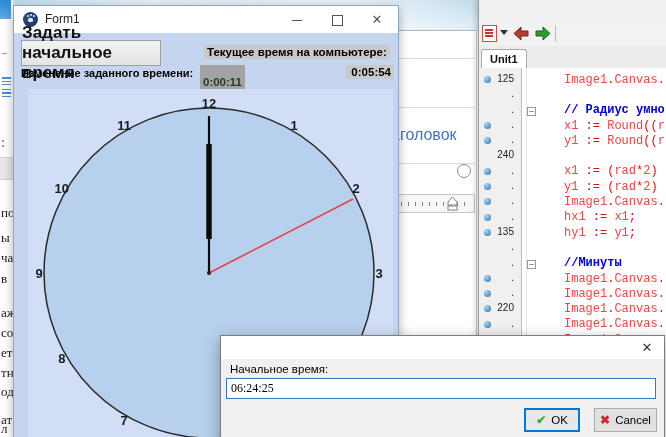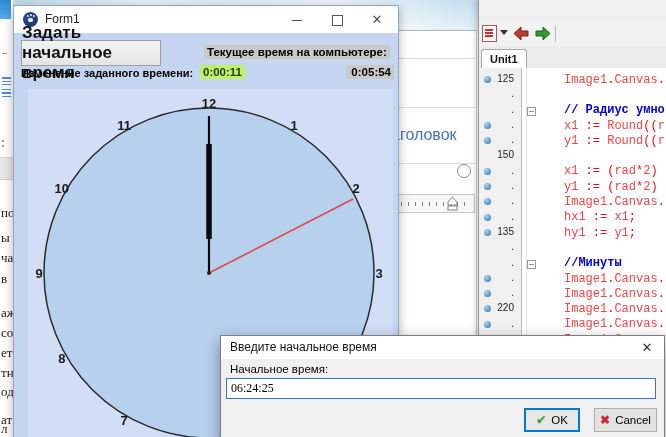--- a/index.html
+++ b/index.html
@@ -85,22 +85,22 @@
   .btn-min i{display:inline-block;width:10px;height:1px;background:#555;vertical-align:middle;}
   .btn-max i{display:inline-block;width:9px;height:9px;border:1px solid #555;vertical-align:middle;}
   .btn-close{font-size:13px;}
   #form1 .client{position:absolute;left:0;top:27px;width:382px;height:404px;background:#c6d5ef;}
   .setbtn{position:absolute;left:7px;top:7px;width:138px;height:24px;background:linear-gradient(#f3f3f3,#e4e4e4);
           border:1px solid #a0a0a0;font-size:17px;font-weight:700;color:#111;
           display:flex;align-items:center;justify-content:center;}
   .lbl-gray{position:absolute;background:#c9c9c9;color:#000;font-size:11.5px;font-weight:700;
             padding:1px 3px;white-space:nowrap;}
   .lbl-plain{position:absolute;color:#000;font-size:11px;font-weight:700;white-space:nowrap;}
-  .lbl-green{position:absolute;background:#bef264;color:#2a3a22;font-size:11.5px;font-weight:700;
-             padding:1px 3px;white-space:nowrap;}
+  .lbl-green{position:absolute;background:#a3a3a3;color:#2a3a22;font-size:11.5px;font-weight:700;
+             padding:11px 3px;white-space:nowrap;}
   #clockcanvas{position:absolute;left:14px;top:56px;width:365px;height:354px;background:#d1def5;}
   .clknum{font-family:"Liberation Sans",sans-serif;font-size:13px;font-weight:700;fill:#1a1a1a;}
 
   
   #dialog{left:220px;top:335px;width:443px;height:115px;background:#f0f0f0;border:1px solid #7d7d7d;
           box-shadow:0 5px 14px rgba(0,0,0,.35);}
   #dialog .titlebar{position:absolute;left:0;top:0;width:100%;height:23px;background:#fff;}
   #dialog .dtitle{position:absolute;left:9px;top:4px;font-size:12px;color:#111;}
   #dialog .dclose{position:absolute;right:8px;top:3px;width:18px;height:18px;line-height:18px;
                   text-align:center;font-size:13px;color:#333;}
@@ -184,21 +184,21 @@
     </div>
     <div id="codearea">
       <div class="gutterbg"></div>
       <div class="foldline"></div>
       <div id="code-rows">
           <div class="crow"><div class="cgut"><span class="ball"></span><span class="lnum">125</span></div><div class="cfold"></div><div class="ctext"><span class="tok-id">Image1</span><span class="tok-sym">.</span><span class="tok-id">Canvas</span><span class="tok-sym">.</span></div></div>
           <div class="crow"><div class="cgut"><span class="lnum">.</span></div><div class="cfold"></div><div class="ctext"></div></div>
           <div class="crow"><div class="cgut"><span class="lnum">.</span></div><div class="cfold"><span class="foldbox"></span></div><div class="ctext"><span class="tok-cmt">// Радиус умно</span></div></div>
           <div class="crow"><div class="cgut"><span class="ball"></span><span class="lnum">.</span></div><div class="cfold"></div><div class="ctext"><span class="tok-id">x1 </span><span class="tok-sym">:= </span><span class="tok-id">Round</span><span class="tok-sym">((</span><span class="tok-id">r</span></div></div>
           <div class="crow"><div class="cgut"><span class="ball"></span><span class="lnum">.</span></div><div class="cfold"></div><div class="ctext"><span class="tok-id">y1 </span><span class="tok-sym">:= </span><span class="tok-id">Round</span><span class="tok-sym">((</span><span class="tok-id">r</span></div></div>
-          <div class="crow"><div class="cgut"><span class="lnum">150</span></div><div class="cfold"></div><div class="ctext"></div></div>
+          <div class="crow"><div class="cgut"><span class="lnum">240</span></div><div class="cfold"></div><div class="ctext"></div></div>
           <div class="crow"><div class="cgut"><span class="ball"></span><span class="lnum">.</span></div><div class="cfold"></div><div class="ctext"><span class="tok-id">x1 </span><span class="tok-sym">:= (</span><span class="tok-id">rad</span><span class="tok-sym">*</span><span class="tok-id">2</span><span class="tok-sym">)</span></div></div>
           <div class="crow"><div class="cgut"><span class="ball"></span><span class="lnum">.</span></div><div class="cfold"></div><div class="ctext"><span class="tok-id">y1 </span><span class="tok-sym">:= (</span><span class="tok-id">rad</span><span class="tok-sym">*</span><span class="tok-id">2</span><span class="tok-sym">)</span></div></div>
           <div class="crow"><div class="cgut"><span class="ball"></span><span class="lnum">.</span></div><div class="cfold"></div><div class="ctext"><span class="tok-id">Image1</span><span class="tok-sym">.</span><span class="tok-id">Canvas</span><span class="tok-sym">.</span></div></div>
           <div class="crow"><div class="cgut"><span class="ball"></span><span class="lnum">.</span></div><div class="cfold"></div><div class="ctext"><span class="tok-id">hx1 </span><span class="tok-sym">:= </span><span class="tok-id">x1</span><span class="tok-sym">;</span></div></div>
           <div class="crow"><div class="cgut"><span class="ball"></span><span class="lnum">135</span></div><div class="cfold"></div><div class="ctext"><span class="tok-id">hy1 </span><span class="tok-sym">:= </span><span class="tok-id">y1</span><span class="tok-sym">;</span></div></div>
           <div class="crow"><div class="cgut"><span class="lnum">.</span></div><div class="cfold"></div><div class="ctext"></div></div>
           <div class="crow"><div class="cgut"><span class="lnum">.</span></div><div class="cfold"><span class="foldbox"></span></div><div class="ctext"><span class="tok-cmt">//Минуты</span></div></div>
           <div class="crow"><div class="cgut"><span class="ball"></span><span class="lnum">.</span></div><div class="cfold"></div><div class="ctext"><span class="tok-id">Image1</span><span class="tok-sym">.</span><span class="tok-id">Canvas</span><span class="tok-sym">.</span></div></div>
           <div class="crow"><div class="cgut"><span class="ball"></span><span class="lnum">.</span></div><div class="cfold"></div><div class="ctext"><span class="tok-id">Image1</span><span class="tok-sym">.</span><span class="tok-id">Canvas</span><span class="tok-sym">.</span></div></div>
           <div class="crow"><div class="cgut"><span class="ball"></span><span class="lnum">220</span></div><div class="cfold"></div><div class="ctext"><span class="tok-id">Image1</span><span class="tok-sym">.</span><span class="tok-id">Canvas</span><span class="tok-sym">.</span></div></div>
@@ -248,21 +248,20 @@
           <line x1="181" y1="184" x2="181" y2="27" stroke="#0a0a0a" stroke-width="2.2"></line>
           <line x1="181" y1="150" x2="181" y2="55" stroke="#0a0a0a" stroke-width="5.5"></line>
           <circle cx="181" cy="184" r="2" fill="#401010"></circle>
         </svg>
       </div>
     </div>
   </div>
 
   <div id="dialog" class="abs">
     <div class="titlebar">
-      <span class="dtitle">Введите начальное время</span>
       <span class="dclose">✕</span>
     </div>
     <div class="dlabel">Начальное время:</div>
     <input type="text" value="06:24:25" style="">
     <div class="dlgbtn btn-ok">
       <span class="glyph-check">✔</span>
       <span>OK</span>
     </div>
     <div class="dlgbtn btn-cancel">
       <span class="glyph-x">✖</span>

